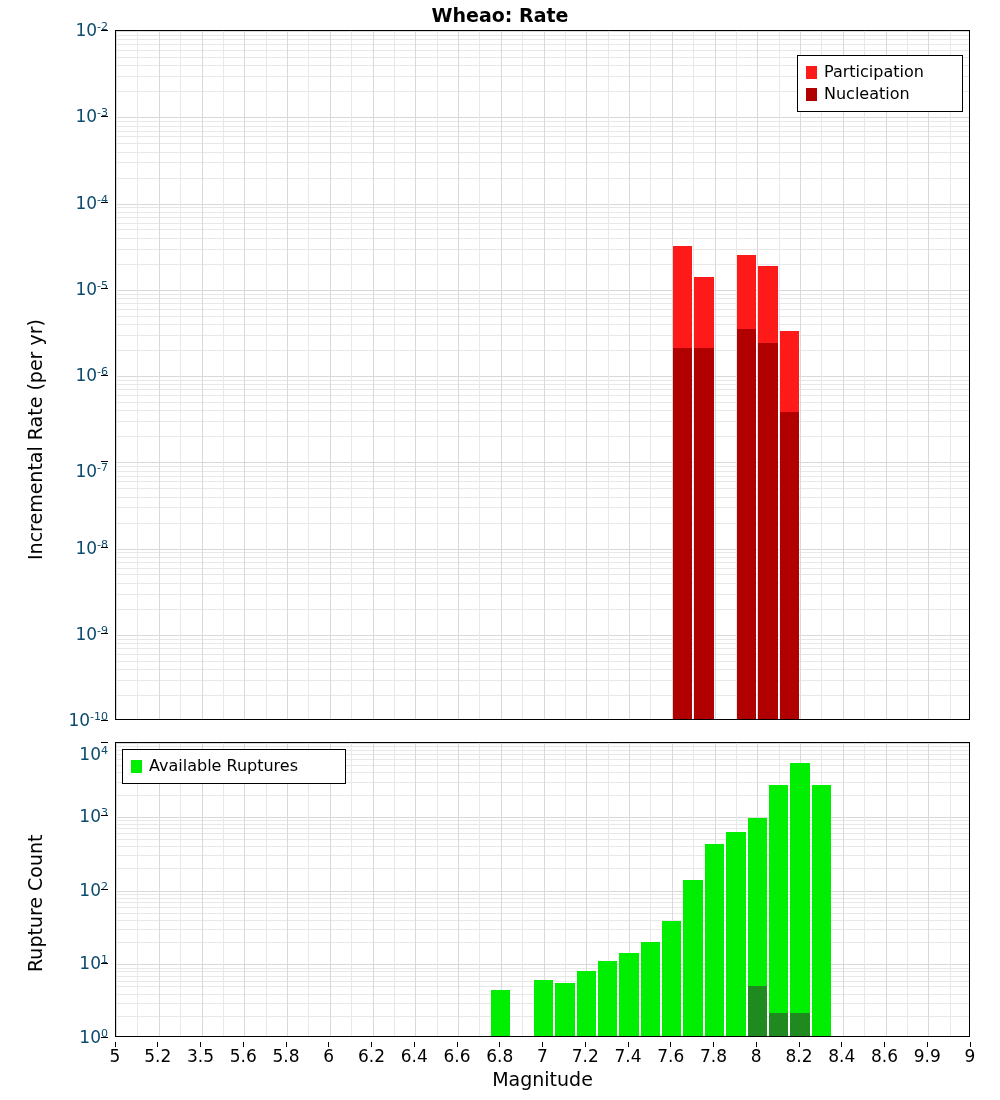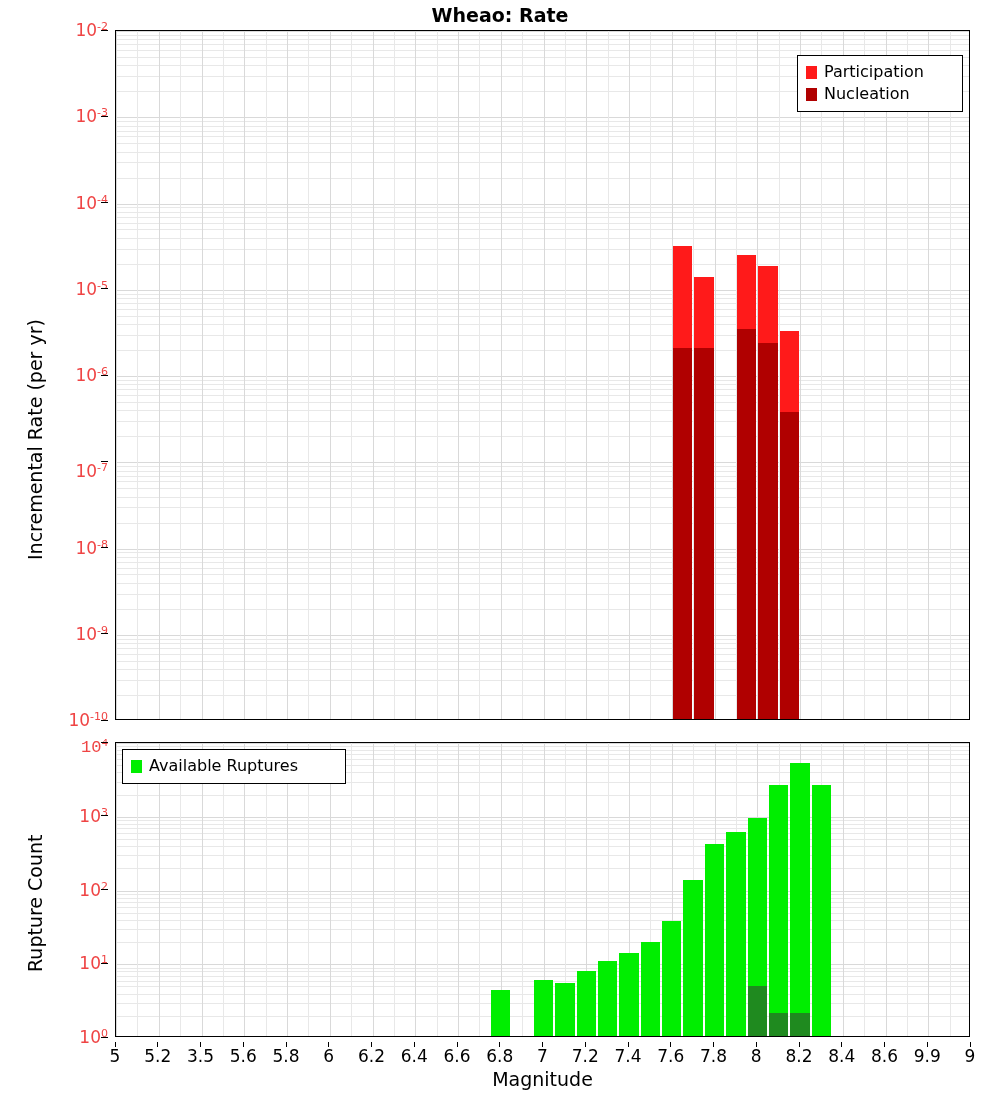--- a/index.html
+++ b/index.html
@@ -24,21 +24,21 @@
   .gl{position:absolute;background:#e8e8e8;}
   .gl.major{background:#d9d9d9;}
   .gl.h{left:0;right:0;height:1px;}
   .gl.v{top:0;bottom:0;width:1px;}
 
   .bars-layer{position:absolute;inset:0;overflow:hidden;}
   .bar{position:absolute;bottom:0;}
 
   
   .ytick{
-    position:absolute;right:0;text-align:right;font-size:17px;color:#ef4444;
+    position:absolute;right:0;text-align:right;font-size:17px;color:#0c4a6e;
     transform:translateY(-50%);white-space:nowrap;
   }
   .ytick sup{font-size:11px;vertical-align:super;}
   .xtick{
     position:absolute;top:0;font-size:17px;color:#000;
     transform:translateX(-50%);white-space:nowrap;
   }
   .tickmark{position:absolute;background:#000;}
 
   .ylabel{
@@ -331,21 +331,21 @@
   </div>
   <div id="yticks-bottom" style="position:absolute;left:0;top:742px;width:108px;height:295px;">
       <div class="ytick" style="top: 295px; width: 100px;">10<sup>0</sup></div>
       <div class="tickmark" style="left: 101px; top: 294.5px; width: 7px; height: 1px;"></div>
       <div class="ytick" style="top: 221.25px; width: 100px;">10<sup>1</sup></div>
       <div class="tickmark" style="left: 101px; top: 220.75px; width: 7px; height: 1px;"></div>
       <div class="ytick" style="top: 147.5px; width: 100px;">10<sup>2</sup></div>
       <div class="tickmark" style="left: 101px; top: 147px; width: 7px; height: 1px;"></div>
       <div class="ytick" style="top: 73.75px; width: 100px;">10<sup>3</sup></div>
       <div class="tickmark" style="left: 101px; top: 73.25px; width: 7px; height: 1px;"></div>
-      <div class="ytick" style="top: 5px; width: 100px; font-family: Liberation Mono, monospace;">10<sup>4</sup></div>
+      <div class="ytick" style="top: 12px; width: 100px;">10<sup>4</sup></div>
       <div class="tickmark" style="left: 101px; top: -0.5px; width: 7px; height: 1px;"></div>
     </div>
   <div class="ylabel" style="left:24px;top:972px;">Rupture Count</div>
 
   <div class="legend" id="legend-bottom" style="left:122px;top:749px;width:224px;">
     <div class="legend-row">
       <span class="swatch" style="background:#00ee00;"></span>
       <span class="legend-text">Available Ruptures</span>
     </div>
   </div>

